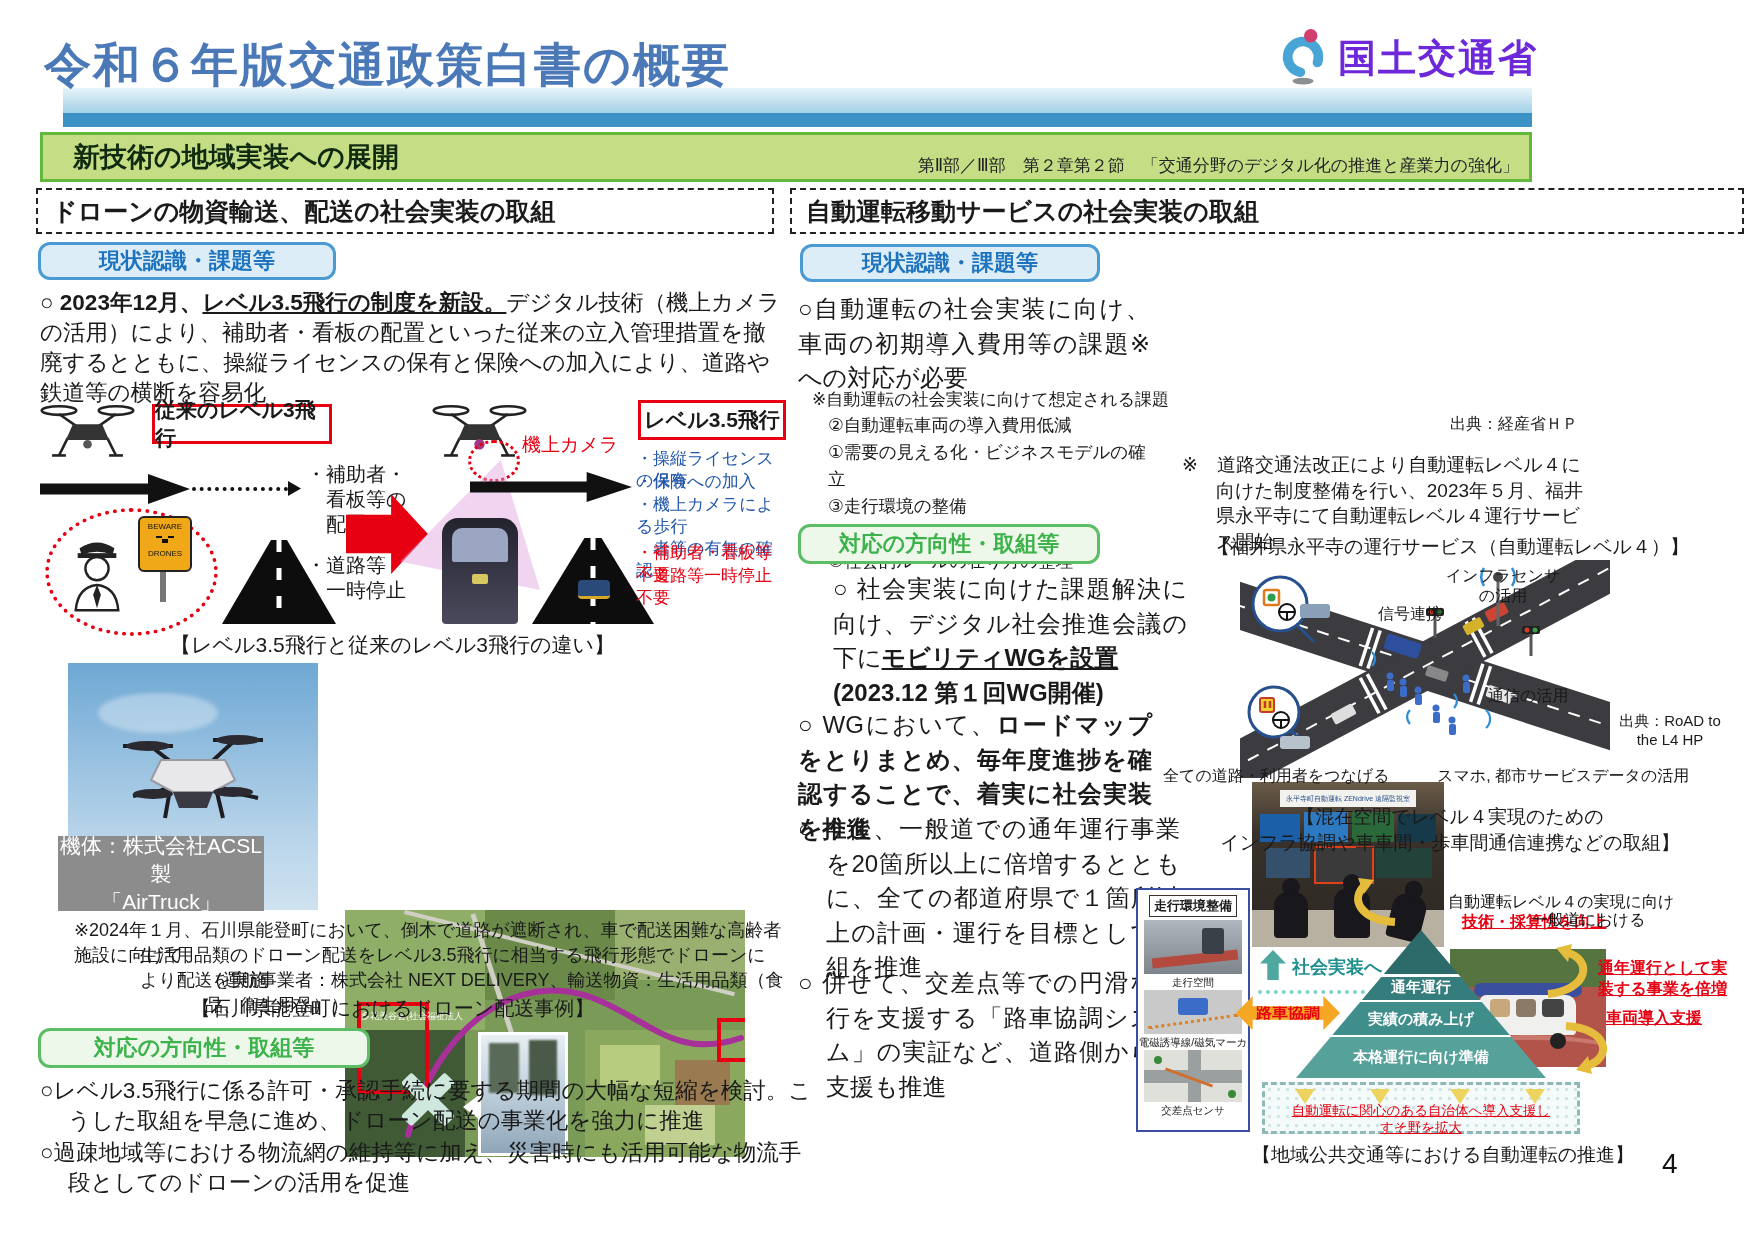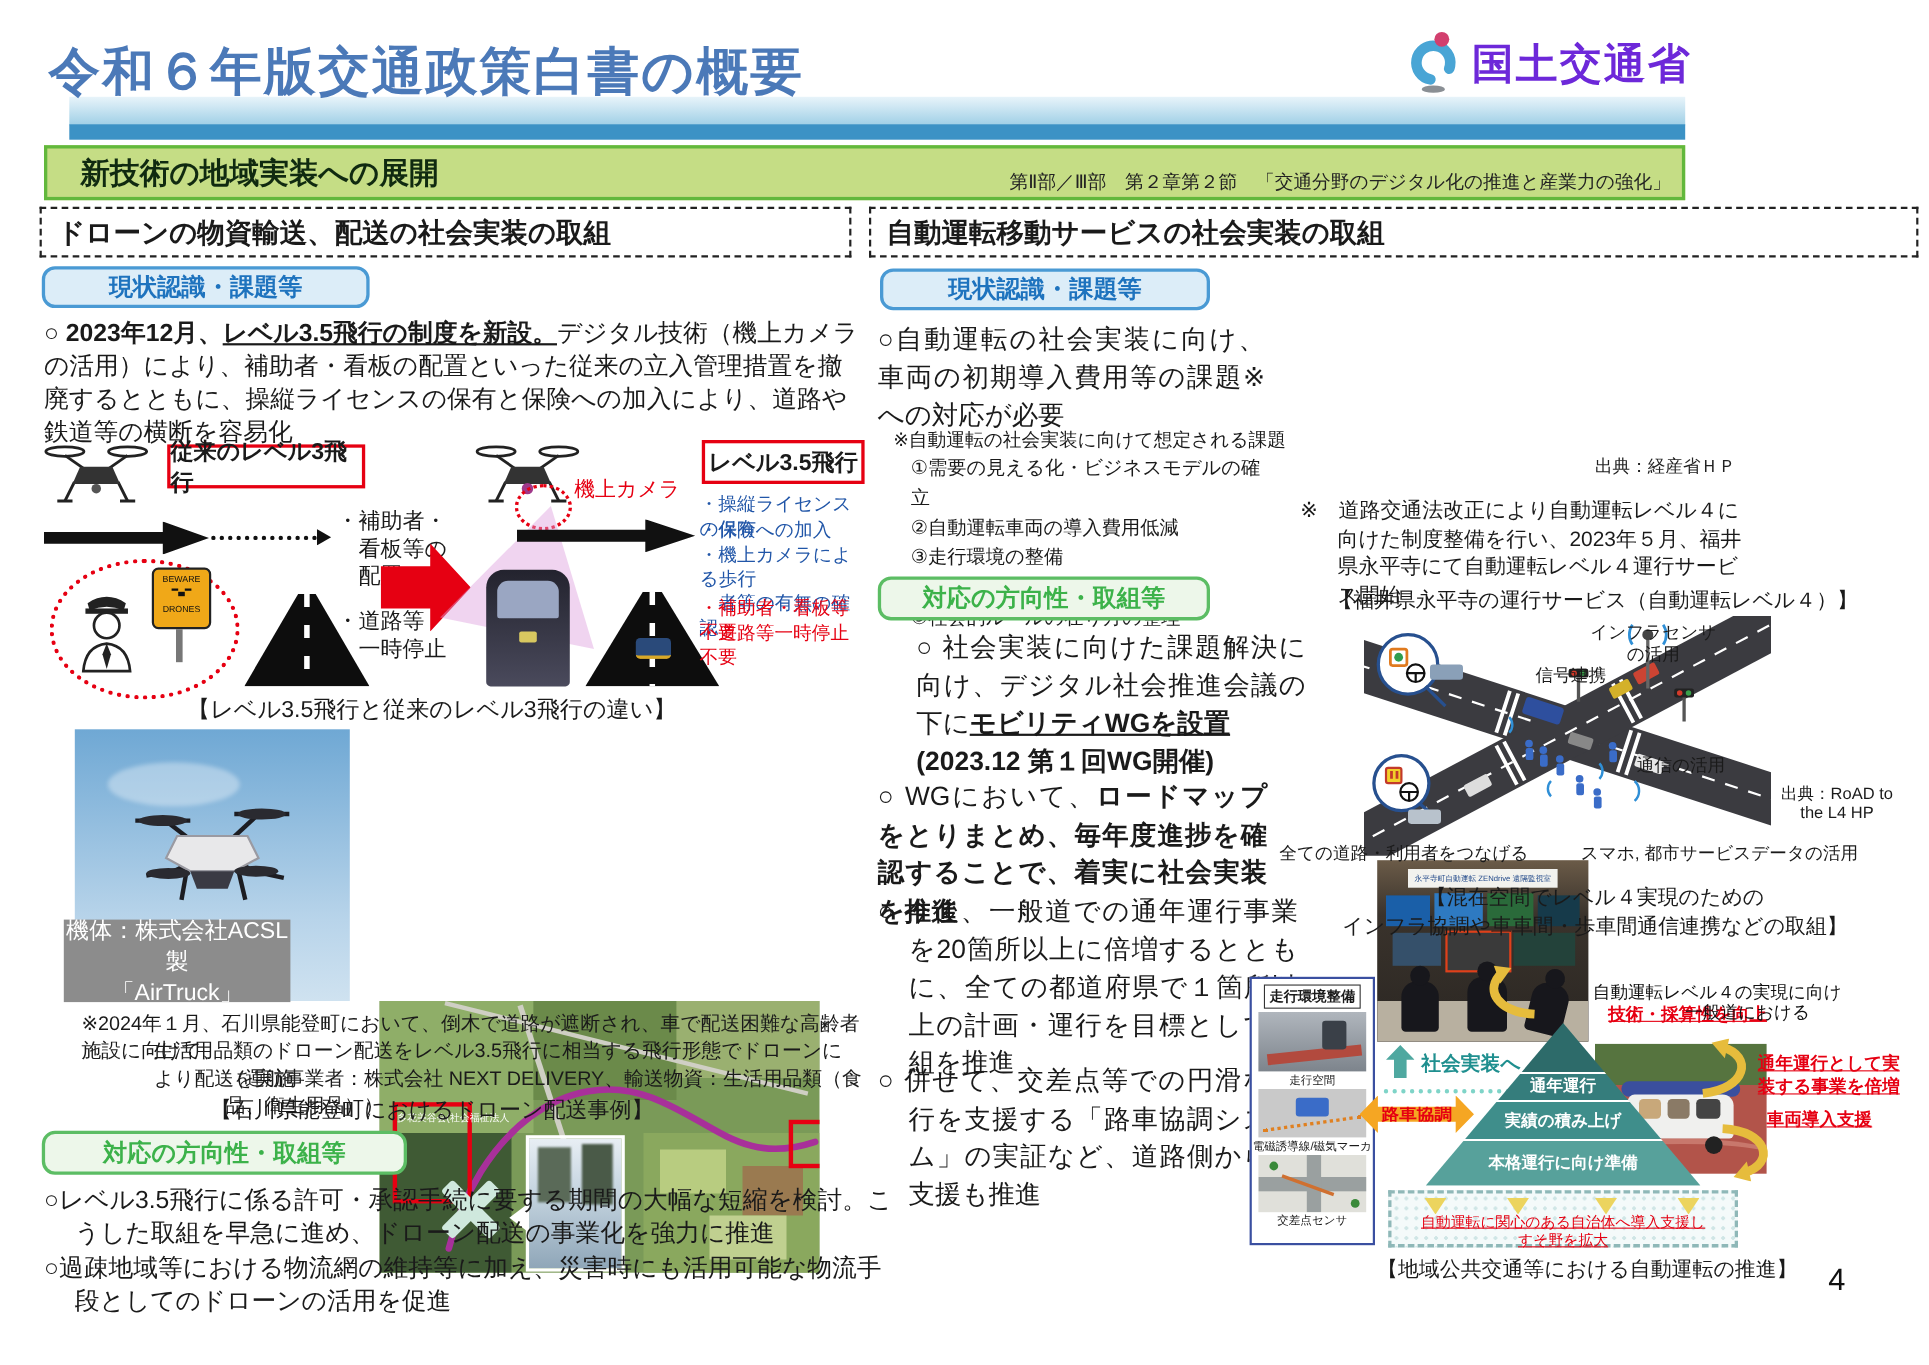--- a/index.html
+++ b/index.html
@@ -245,22 +245,22 @@
   <div class="abs ctr" style="left:40px;top:995px;width:705px;font-size:20px;">【石川県能登町におけるドローン配送事例】</div>
 
   <div class="abs badge badge-green" style="left:38px;top:1028px;width:332px;height:40px;">対応の方向性・取組等</div>
   <div class="abs body-l hang" style="left:40px;top:1076px;width:748px;">○レベル3.5飛行に係る許可・承認手続に要する期間の大幅な短縮を検討。こうした取組を早急に進め、ドローン配送の事業化を強力に推進</div>
   <div class="abs body-l hang" style="left:40px;top:1138px;width:748px;">○過疎地域等における物流網の維持等に加え、災害時にも活用可能な物流手段としてのドローンの活用を促進</div>
 
   <div class="abs badge badge-blue" style="left:800px;top:244px;width:300px;height:38px;">現状認識・課題等</div>
   <div class="abs body-r" style="left:798px;top:292px;width:352px;">○自動運転の社会実装に向け、車両の初期導入費用等の課題※への対応が必要</div>
   <div class="abs" style="left:812px;top:388px;font-size:17px;">※自動運転の社会実装に向けて想定される課題</div>
   <div class="abs issue" style="left:828px;top:412px;width:330px;">
+    <div>②自動運転車両の導入費用低減</div>
     <div>①需要の見える化・ビジネスモデルの確立</div>
-    <div>②自動運転車両の導入費用低減</div>
     <div>③走行環境の整備</div>
     <div>④協調制御等技術の向上</div>
     <div>⑤社会的ルールの在り方の整理</div>
   </div>
 
   <div class="abs badge badge-green" style="left:798px;top:524px;width:302px;height:40px;">対応の方向性・取組等</div>
 
   <div class="abs body-r" style="left:833px;top:572px;width:354px;">
     <span>○ 社会実装に向けた課題解決に向け、デジタル社会推進会議の下に</span><b class="bu">モビリティWGを設置</b><br>
     <b>(2023.12 第１回WG開催)</b>
@@ -375,21 +375,21 @@
         <line x1="30" y1="141" x2="30" y2="148" stroke="#c33a2a" stroke-width="2.5"></line>
       <circle cx="41" cy="160" r="8" fill="#fff" stroke="#111" stroke-width="2"></circle>
       <line x1="33" y1="160" x2="49" y2="160" stroke="#111" stroke-width="2"></line>
         <line x1="41" y1="160" x2="41" y2="168" stroke="#111" stroke-width="2"></line>
       <rect x="60" y="44" width="30" height="14" rx="3" fill="#8aa0b8"></rect>
       <rect x="40" y="176" width="30" height="13" rx="3" fill="#b8c2cc"></rect>
     </svg>
   </div>
   <div class="abs pl ctr" style="left:1438px;top:566px;width:130px;font-size:16px;line-height:1.25;">インフラセンサ
 の活用</div>
-  <div class="abs" style="left:1378px;top:604px;font-size:16px;margin-left:18px;">信号連携</div>
+  <div class="abs" style="left:1378px;top:604px;font-size:16px;">信号連携</div>
   <div class="abs" style="left:1488px;top:686px;font-size:16px;">通信の活用</div>
   <div class="abs pl ctr" style="left:1596px;top:712px;width:148px;font-size:15px;">出典：RoAD to
 the L4 HP</div>
   <div class="abs" style="left:1163px;top:766px;font-size:16px;">全ての道路・利用者をつなげる</div>
   <div class="abs" style="left:1437px;top:766px;font-size:16px;">スマホ, 都市サービスデータの活用</div>
   <div class="abs cap-s ctr pl" style="left:1150px;top:804px;width:600px;">【混在空間でレベル４実現のための
 インフラ協調や車車間・歩車間通信連携などの取組】</div>
 
   <div class="abs envbox" style="left:1136px;top:888px;width:114px;height:244px;">
     <div class="envtitle">走行環境整備</div>

